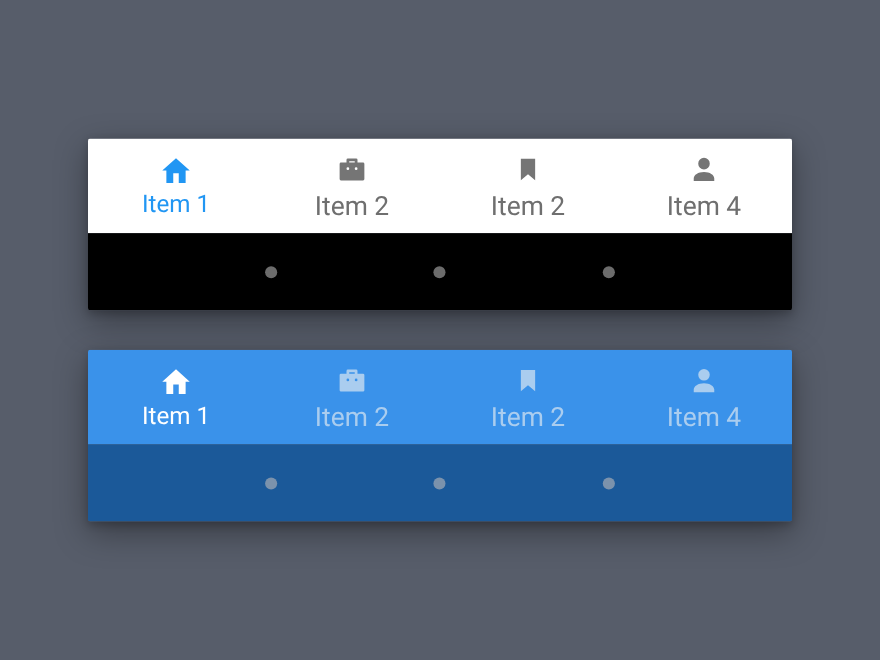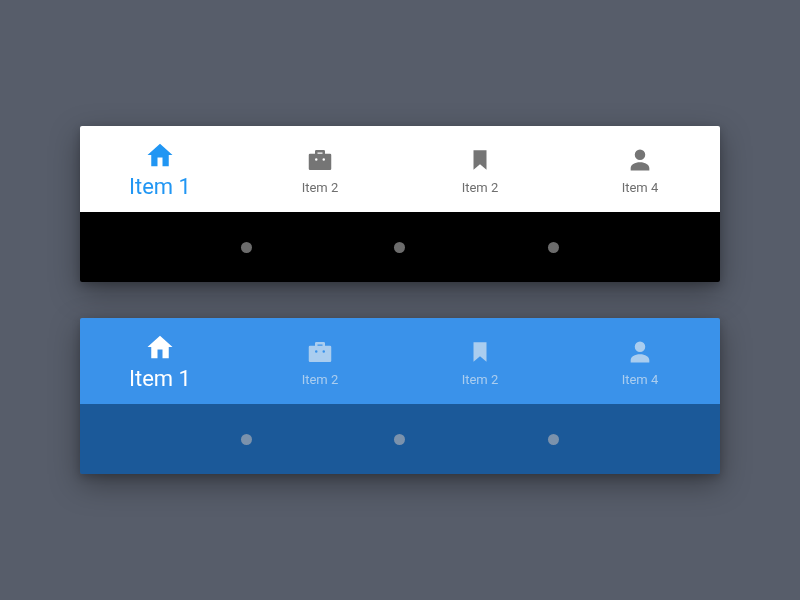--- a/index.html
+++ b/index.html
@@ -26,21 +26,21 @@
   .tab {
     flex: 1;
     display: flex;
     flex-direction: column;
     align-items: center;
     justify-content: center;
     gap: 6px;
     cursor: pointer;
   }
   .tab .label {
-    font-size: 13px;
+    font-size: 24px;
     line-height: 1;
   }
   .tab svg { display: block; }
   .dotrow {
     height: 70px;
     display: flex;
     justify-content: space-around;
     align-items: center;
     padding: 0 90px;
   }

